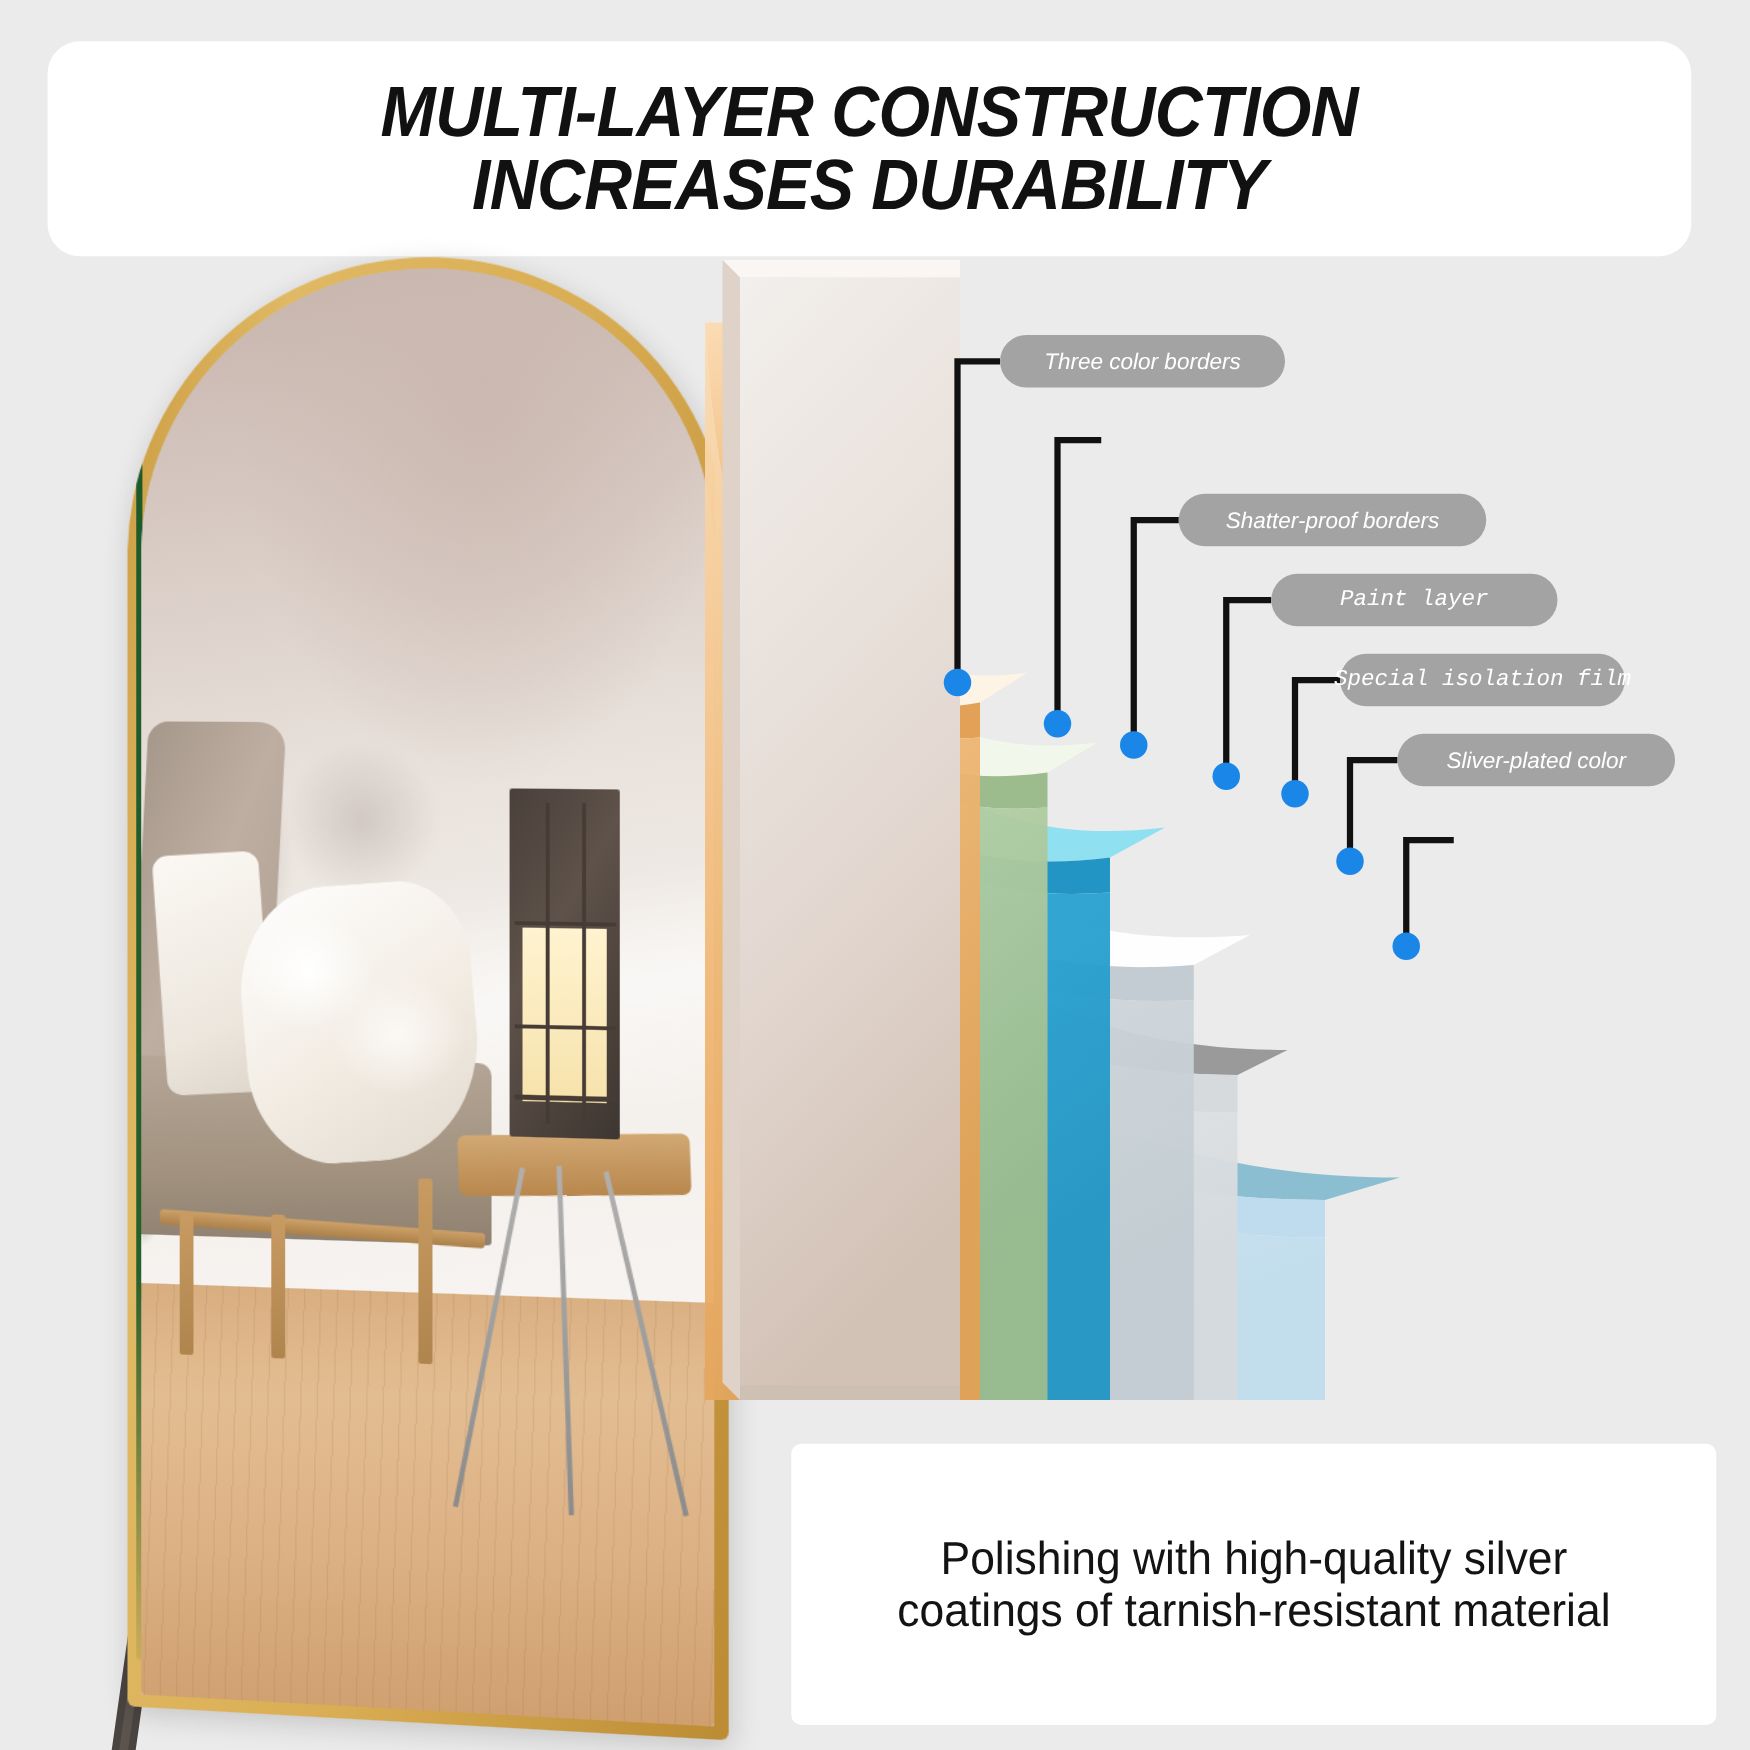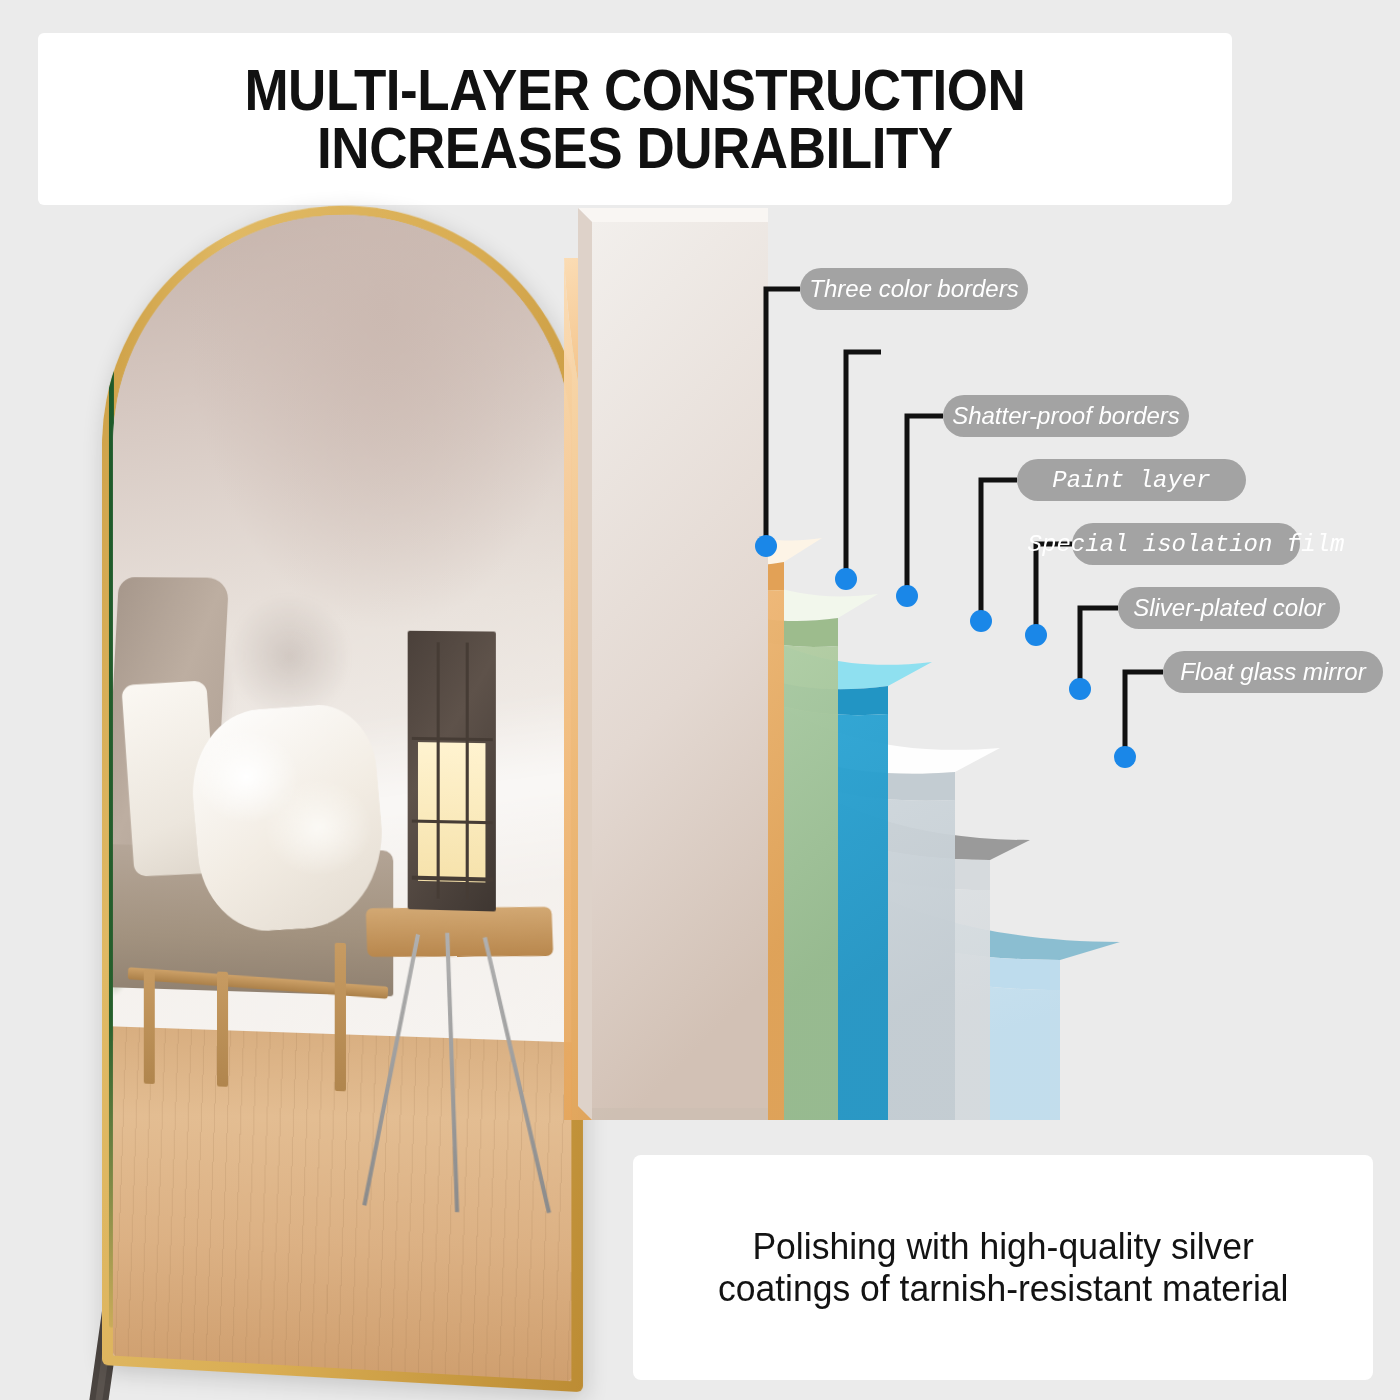--- a/index.html
+++ b/index.html
@@ -14,27 +14,28 @@
     background: #ebebeb;
     overflow: hidden;
     font-family: "Liberation Sans", sans-serif;
   }
 
   
   .title-card {
     position: absolute;
     left: 38px;
     top: 33px;
-    width: 1194px;
+    width: 1315px;
     height: 172px;
     background: #ffffff;
-    border-radius: 6px;
+    border-radius: 26px;
     display: flex;
     align-items: center;
     justify-content: center;
+    font-style: italic;
   }
   .title-text {
     font-family: "Liberation Sans", sans-serif;
     font-weight: bold;
     font-size: 57px;
     line-height: 1.02;
     letter-spacing: -0.5px;
     color: #111111;
     text-align: center;
     transform: scaleX(0.93);
@@ -247,21 +248,21 @@
     width: 1400px; height: 1400px;
     pointer-events: none;
   }
   .pill {
     position: absolute;
     background: #a3a3a3;
     border-radius: 22px;
     color: #ffffff;
     font-family: "Liberation Sans", sans-serif;
     font-style: italic;
-    font-size: 24px;
+    font-size: 18px;
     display: flex;
     align-items: center;
     justify-content: center;
     height: 42px;
     pointer-events: auto;
     box-sizing: border-box;
     padding: 0 14px;
     white-space: nowrap;
   }
 
@@ -471,20 +472,19 @@
       <path d="M1163 672 L 1125 672 L 1125 757" fill="none" stroke="#111111" stroke-width="5"></path>
       <circle cx="1125" cy="757" r="11" fill="#1a87e8"></circle>
     </g>
   </svg>
 
   <div class="pill" style="left:800px;  top:268px; width:228px;">Three color borders</div>
   <div class="pill" style="left:943px;  top:395px; width:246px;">Shatter-proof borders</div>
   <div class="pill" style="left:1017px; top:459px; width:229px;font-family:Liberation Mono, monospace;">Paint layer</div>
   <div class="pill" style="left:1072px; top:523px; width:228px;font-family:Liberation Mono, monospace;">Special isolation film</div>
   <div class="pill" style="left:1118px; top:587px; width:222px;">Sliver-plated color</div>
-  <div class="pill" style="left:1163px; top:651px; width:220px;">Float glass mirror</div>
 
   <div class="caption-card">
     <div class="caption-text">Polishing with high-quality silver
 coatings of tarnish-resistant material</div>
   </div>
 
 </div>
 
 </body></html>

